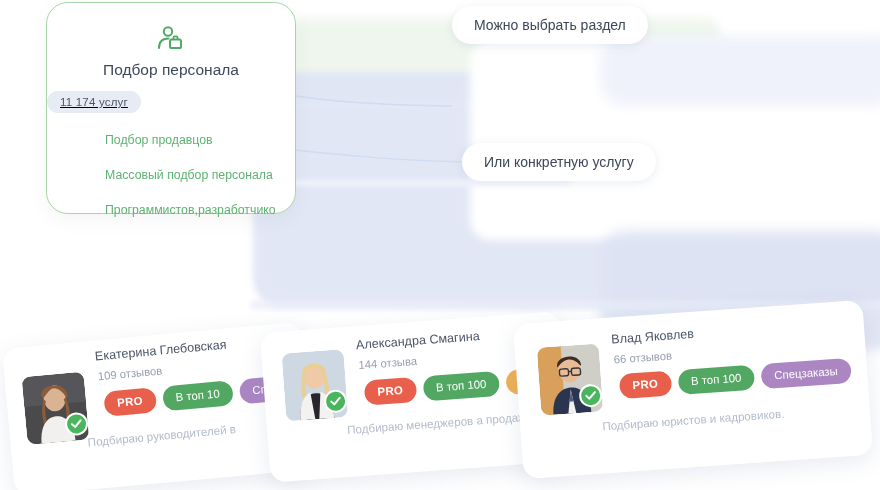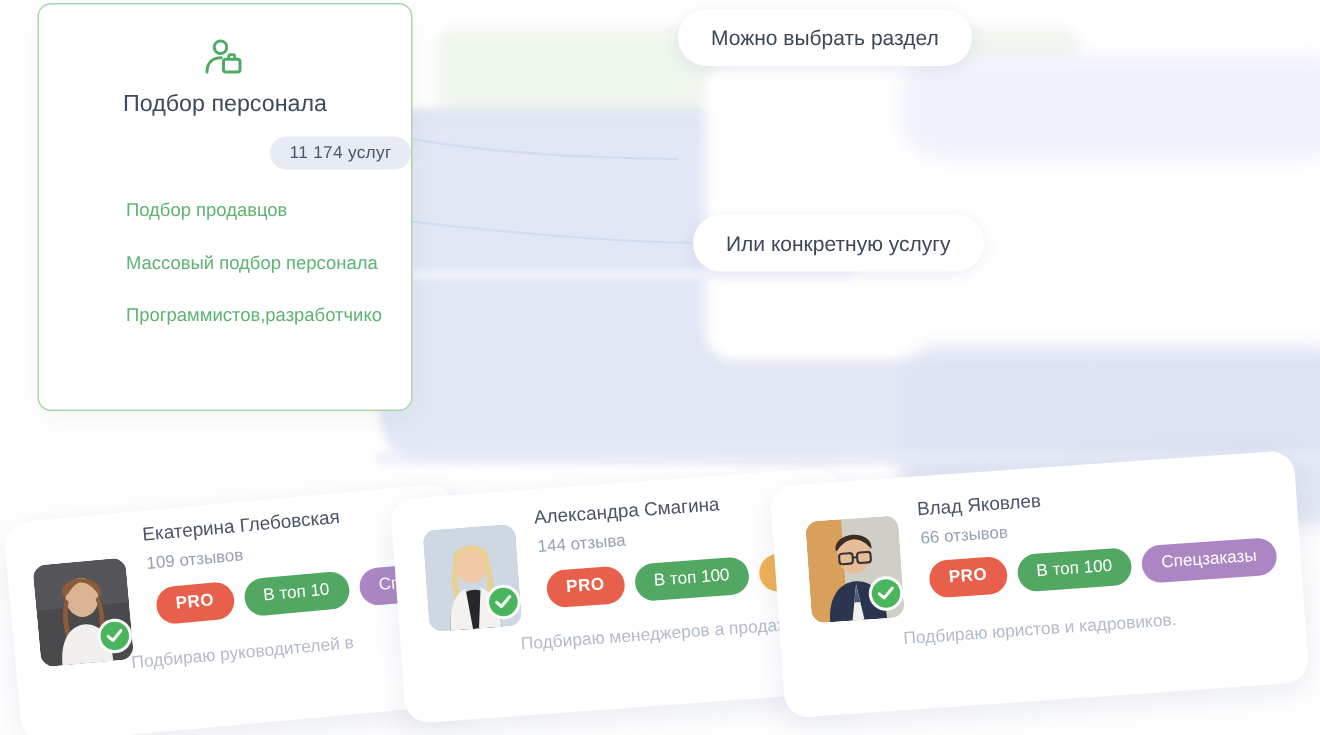--- a/index.html
+++ b/index.html
@@ -36,34 +36,34 @@
     position:absolute;background:#eef2fb;border-radius:10px;filter:blur(2px);
   }
   .bg-streak.s1{left:270px;top:180px;width:300px;height:6px;opacity:.9;background:#f2f5fd;}
   .bg-streak.s2{left:250px;top:300px;width:640px;height:10px;opacity:.7;background:#e9edf8;}
 
   
   svg.connectors{position:absolute;left:0;top:0;width:880px;height:490px;overflow:visible;}
 
   
   .cat-card{
-    position:absolute;left:25px;top:2px;width:250px;height:272px;
-    background:#ffffff;border:1.5px solid #a9d6a9;border-radius:9px;
+    position:absolute;left:46px;top:2px;width:250px;height:212px;
+    background:#ffffff;border:1.5px solid #a9d6a9;border-radius:22px;
     box-sizing:border-box;
     box-shadow:0 6px 18px rgba(90,120,90,.07);
   }
   .cat-icon{
     position:absolute;left:0;right:0;top:20px;height:32px;
     display:flex;align-items:center;justify-content:center;
   }
   .cat-title{
     position:absolute;left:0;right:0;top:58px;
     text-align:center;font-size:15.5px;color:#3d4a5c;font-weight:400;
   }
-  .cat-count-wrap{position:absolute;left:0;right:0;top:88px;display:flex;justify-content:flex-end;}
+  .cat-count-wrap{position:absolute;left:0;right:0;top:88px;display:flex;justify-content:flex-start;text-decoration:underline;}
   .cat-count{
     background:#e6ebf4;color:#49566a;font-size:11.5px;
     padding:5px 13px;border-radius:12px;letter-spacing:.2px;
   }
   .cat-links{position:absolute;left:30px;top:130px;right:10px;}
   .cat-link{
     display:block;color:#5db371;font-size:12.3px;line-height:14px;
     margin-bottom:21px;white-space:nowrap;text-decoration:none;margin-left:28px;
   }
 

